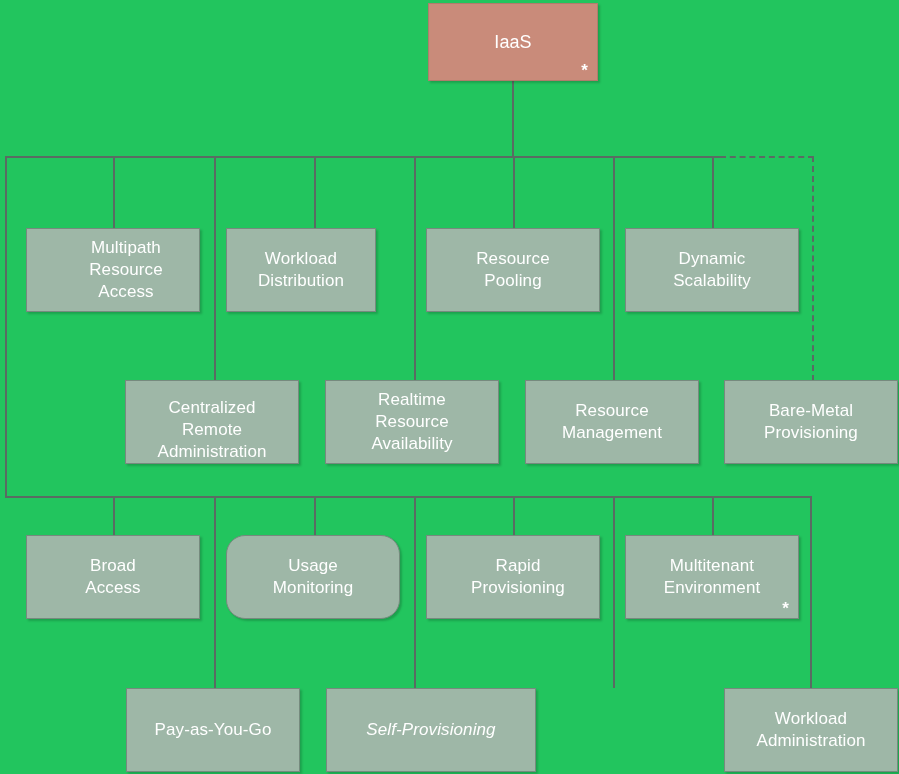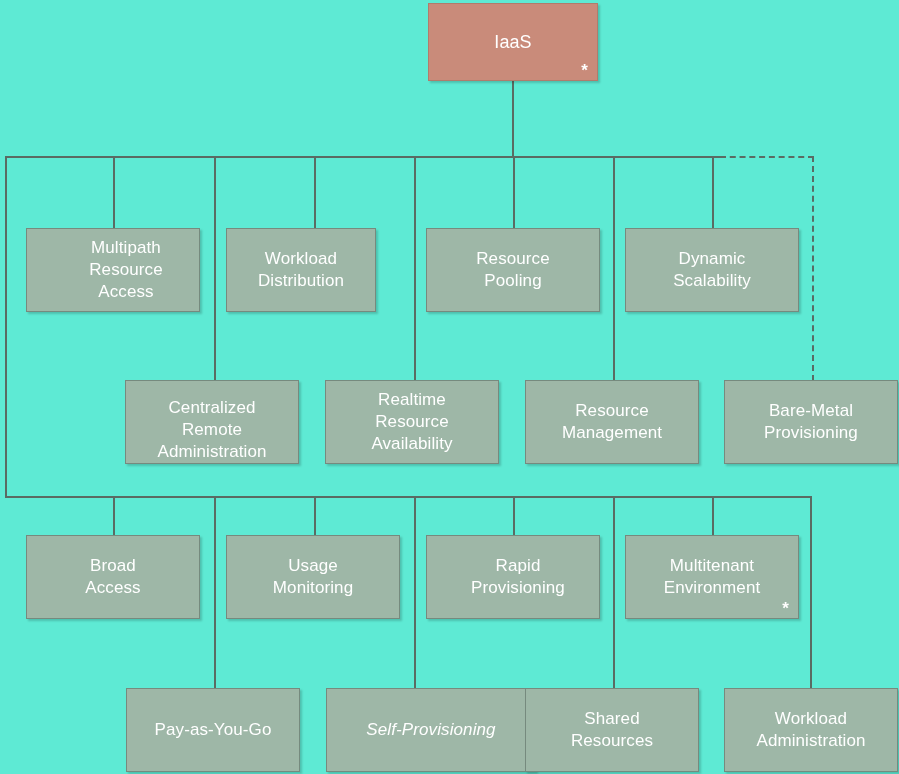--- a/index.html
+++ b/index.html
@@ -8,21 +8,21 @@
     padding: 0;
     background: #ffffff;
   }
   body {
     font-family: "Liberation Sans", sans-serif;
   }
   #canvas {
     position: relative;
     width: 899px;
     height: 774px;
-    background: #5eead4;
+    background: #22c55e;
     overflow: hidden;
   }
   .node {
     position: absolute;
     box-sizing: border-box;
     display: flex;
     align-items: center;
     justify-content: center;
     text-align: center;
     color: #ffffff;
@@ -150,42 +150,38 @@
   </div>
   <div class="node green" style="left:724px; top:380px; width:174px; height:84px;">
     <span class="label">Bare-Metal
 Provisioning</span>
   </div>
 
   <div class="node green" style="left:26px; top:535px; width:174px; height:84px;">
     <span class="label">Broad
 Access</span>
   </div>
-  <div class="node green" style="left:226px; top:535px; width:174px; height:84px;">
+  <div class="node green" style="left:226px; top:535px; width:174px; height:84px;border-radius:19px;">
     <span class="label">Usage
 Monitoring</span>
   </div>
   <div class="node green" style="left:426px; top:535px; width:174px; height:84px;padding-left:16px;">
     <span class="label">Rapid
 Provisioning</span>
   </div>
   <div class="node green" style="left:625px; top:535px; width:174px; height:84px;">
     <span class="label">Multitenant
 Environment</span>
     <span class="star">*</span>
   </div>
 
   <div class="node green" style="left:126px; top:688px; width:174px; height:84px;text-align:center;">
     <span class="label">Pay-as-You-Go</span>
   </div>
   <div class="node green" style="left:326px; top:688px; width:210px; height:84px;font-style:italic;">
     <span class="label">Self-Provisioning</span>
   </div>
-  <div class="node green" style="left:525px; top:688px; width:174px; height:84px;">
-    <span class="label">Shared
-Resources</span>
-  </div>
   <div class="node green" style="left:724px; top:688px; width:174px; height:84px;">
     <span class="label">Workload
 Administration</span>
   </div>
 
 </div>
 
 </body></html>

